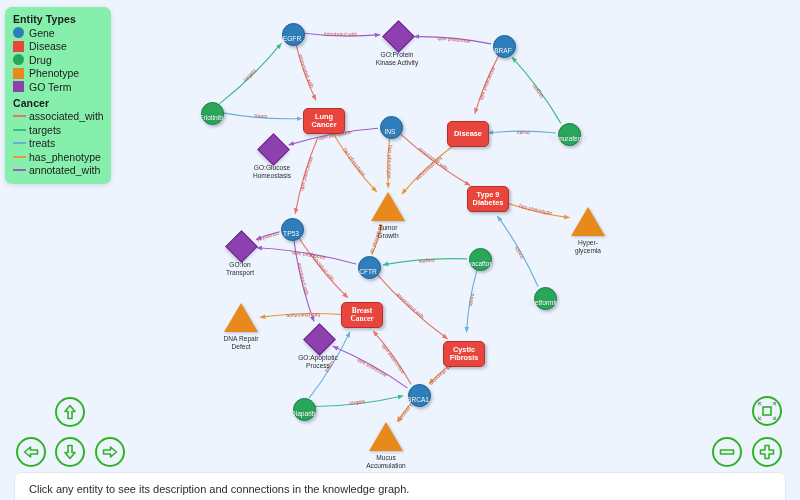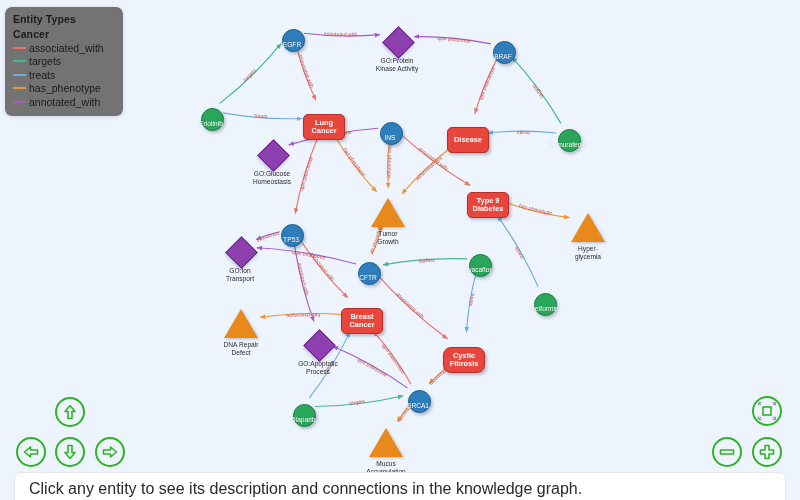--- a/index.html
+++ b/index.html
@@ -11,22 +11,22 @@
   }
   #app {
     position: relative;
     width: 800px; height: 500px;
     background: #eef4fe;
   }
   
   #legend {
     position: absolute;
     left: 5px; top: 7px;
-    width: 118px;
-    background: #737373;
+    width: 106px;
+    background: #86efac;
     border-radius: 7px;
     box-shadow: 0 1px 4px rgba(60,80,120,.18);
     padding: 6px 8px 7px 8px;
     box-sizing: border-box;
     z-index: 40;
   }
   .legend-title {
     font-size: 10.5px;
     font-weight: bold;
     color: #1b1b1b;
@@ -56,21 +56,21 @@
     color: #1b1b1b;
     white-space: nowrap;
   }
   
   #graph-canvas {
     position: absolute;
     left: 0; top: 0;
     width: 800px; height: 480px;
   }
   #edge-layer { position: absolute; left: 0; top: 0; }
-  #node-layer { position: absolute; left: 0; top: 6px; width: 767px; height: 480px; }
+  #node-layer { position: absolute; left: 0; top: 0; width: 767px; height: 480px; }
 
   .node { position: absolute; }
   .node-shape { position: absolute; }
 
   .gene-circle {
     border-radius: 50%;
     background: #2e7ebb;
     border: 1.6px solid #1f5e8f;
     box-shadow: 1.5px 2px 3px rgba(40,60,90,.30);
   }
@@ -160,21 +160,21 @@
     background: #ffffff;
     border: 1px solid #e2e6ee;
     border-radius: 7px 7px 0 0;
     box-sizing: border-box;
     display: flex;
     align-items: center;
     padding-left: 14px;
     z-index: 20;
   }
   #hint-panel .hint-text {
-    font-size: 16px;
+    font-size: 11px;
     color: #2a2a2a;
   }
 </style>
 </head>
 <body>
 
 <div id="app">
 
   <div id="graph-canvas">
     <svg id="edge-layer" width="800" height="480">
@@ -376,27 +376,27 @@
             <div class="in-label">Disease</div>
           </div>
         </div>
         <div class="node" style="left: 487px; top: 198px;">
           <div class="node-shape disease-box" style="width: 40px; height: 24px; left: -20px; top: -12px;">
             <div class="in-label">Type 9
 Diabetes</div>
           </div>
         </div>
         <div class="node" style="left: 361px; top: 314px;">
-          <div class="node-shape disease-box" style="width: 40px; height: 24px; left: -20px; top: -12px;">
+          <div class="node-shape disease-box" style="width: 40px; height: 24px; left: -20px; top: -12px; font-family: Liberation Serif, serif;">
             <div class="in-label">Breast
 Cancer</div>
           </div>
         </div>
         <div class="node" style="left: 463px; top: 353px;">
-          <div class="node-shape disease-box" style="width: 40px; height: 24px; left: -20px; top: -12px; border-radius: 8px;">
+          <div class="node-shape disease-box" style="width: 40px; height: 24px; left: -20px; top: -12px;">
             <div class="in-label">Cystic
 Fibrosis</div>
           </div>
         </div>
         <div class="node" style="left: 388px; top: 207px;">
           <div class="node-shape pheno-tri" style="left: -17px; top: -15px;"></div>
           <div class="node-label-out" style="top: 17px;">Tumor
 Growth</div>
         </div>
         <div class="node" style="left: 588px; top: 222px;">
@@ -432,20 +432,42 @@
         <div class="node" style="left: 318px; top: 338px;">
           <div class="node-shape go-diamond" style="left: -10.5px; top: -10.5px;"></div>
           <div class="node-label-out" style="top: 16px;">GO:Apoptotic
 Process</div>
         </div>
       </div>
   </div>
 
   <div id="legend">
     <div class="legend-title">Entity Types</div>
+    <div id="legend-entities">
+        <div class="legend-row">
+          <span class="legend-swatch circle" style="background: rgb(46, 126, 187);"></span>
+          <span class="legend-label">Gene</span>
+        </div>
+        <div class="legend-row">
+          <span class="legend-swatch" style="background: rgb(232, 69, 60);"></span>
+          <span class="legend-label">Disease</span>
+        </div>
+        <div class="legend-row">
+          <span class="legend-swatch circle" style="background: rgb(42, 166, 90);"></span>
+          <span class="legend-label">Drug</span>
+        </div>
+        <div class="legend-row">
+          <span class="legend-swatch" style="background: rgb(232, 137, 28);"></span>
+          <span class="legend-label">Phenotype</span>
+        </div>
+        <div class="legend-row">
+          <span class="legend-swatch" style="background: rgb(142, 63, 176);"></span>
+          <span class="legend-label">GO Term</span>
+        </div>
+      </div>
     <div class="legend-title second">Cancer</div>
     <div id="legend-edges">
         <div class="legend-row">
           <span class="legend-line" style="border-top-color: rgb(232, 115, 106);"></span>
           <span class="legend-label">associated_with</span>
         </div>
         <div class="legend-row">
           <span class="legend-line" style="border-top-color: rgb(62, 187, 138);"></span>
           <span class="legend-label">targets</span>
         </div>

